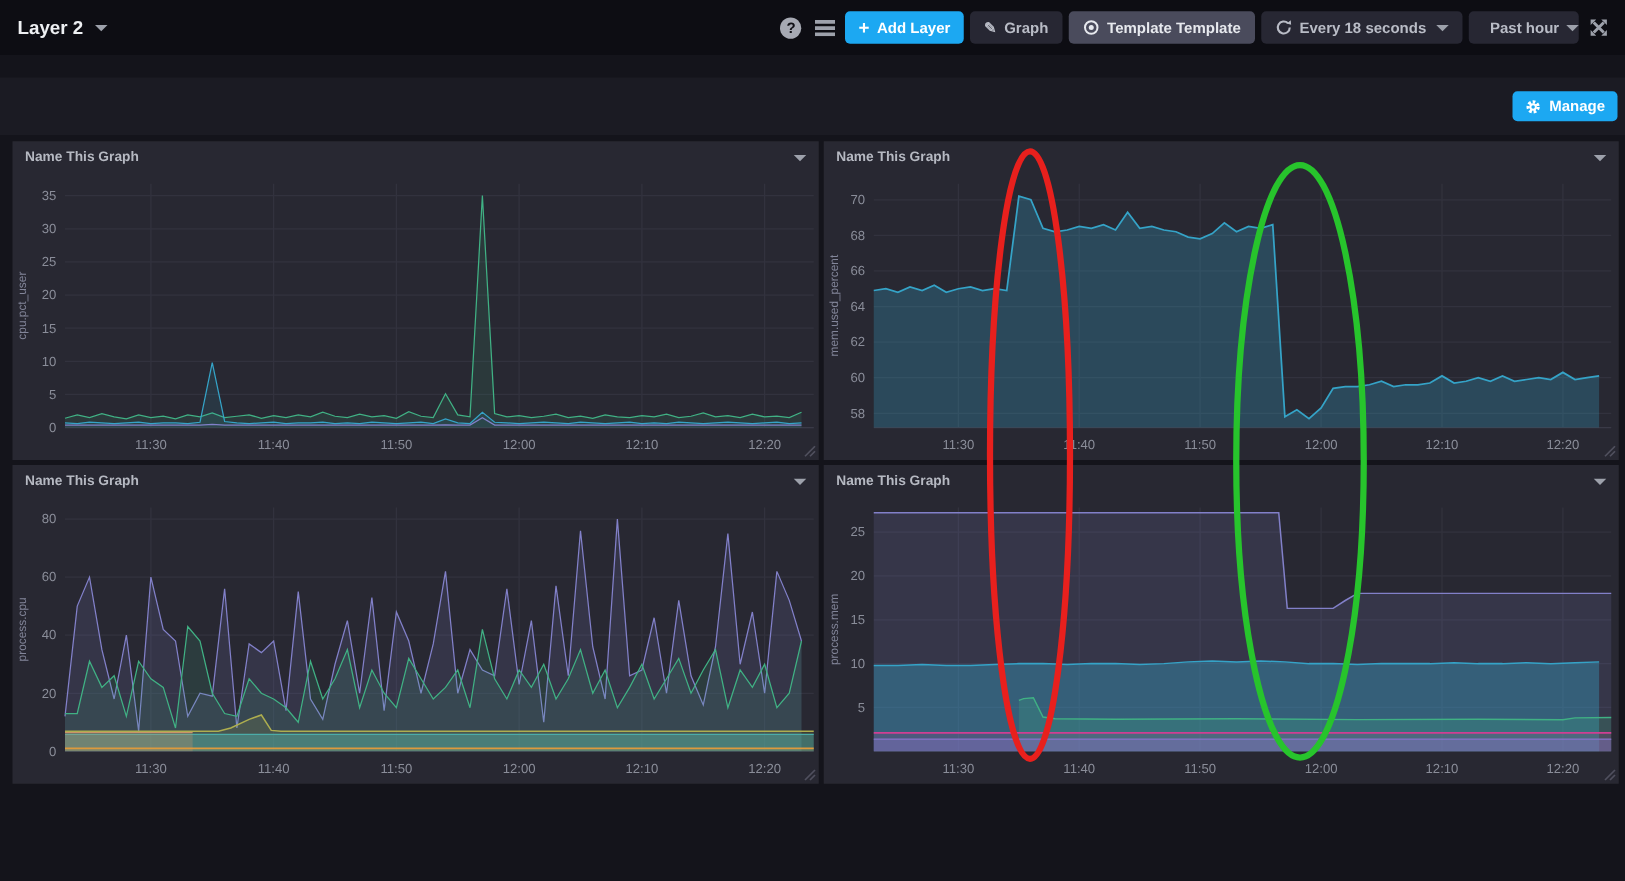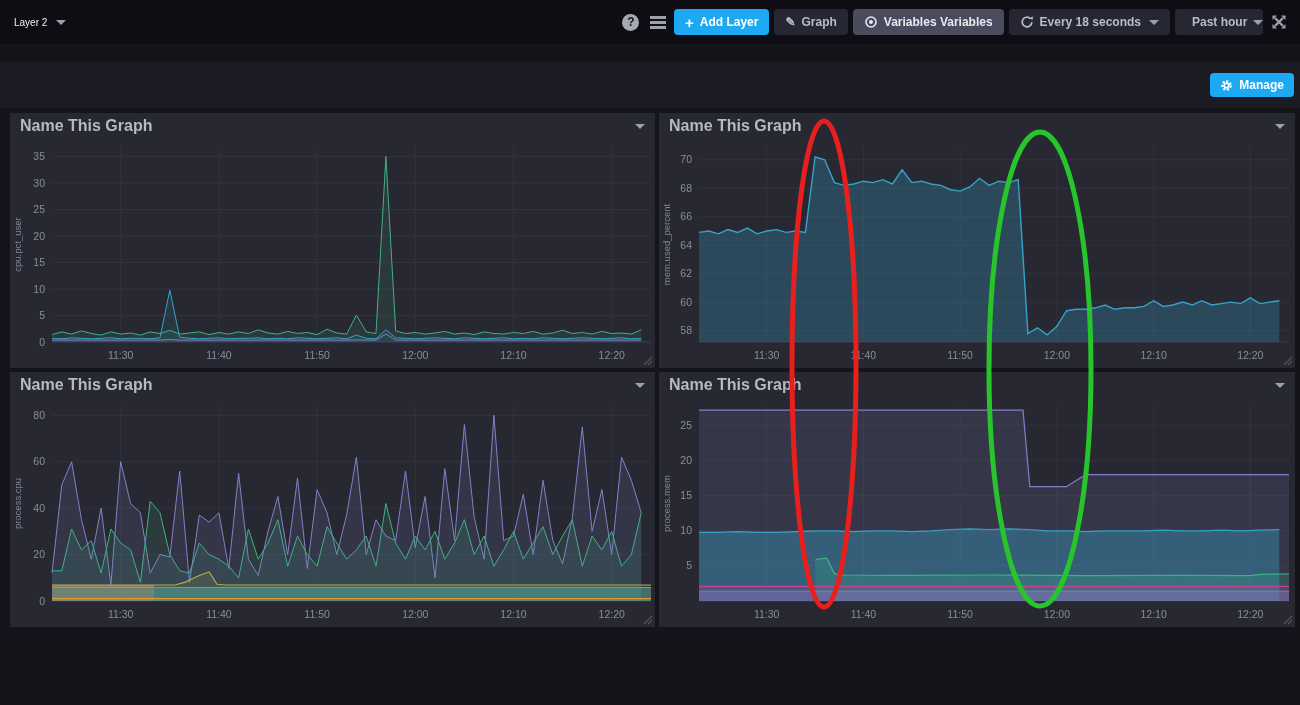--- a/index.html
+++ b/index.html
@@ -1,20 +1,20 @@
 <!DOCTYPE html>
 <html><head>
 <meta charset="utf-8">
 <style>
   html,body { margin:0; padding:0; }
   body { width:1300px; height:705px; background:#14141b; font-family:"Liberation Sans",sans-serif; position:relative; overflow:hidden; }
 
   
   .navbar { position:absolute; left:0; top:0; width:1300px; height:44px; background:#0d0d13; display:flex; align-items:center; justify-content:space-between; padding:0 10px; box-sizing:border-box; }
-  .nav-left { display:flex; align-items:center; gap:9px; color:#eef0f3; font-size:10px; font-weight:normal; cursor:pointer; padding-left:4px; }
+  .nav-left { display:flex; align-items:center; gap:9px; color:#eef0f3; font-size:15px; font-weight:bold; cursor:pointer; padding-left:4px; }
   .caret-down { width:0; height:0; border-left:5px solid transparent; border-right:5px solid transparent; border-top:5px solid #9da1ab; display:inline-block; }
   .nav-right { display:flex; align-items:center; gap:5px; }
   .icon-btn { display:flex; align-items:center; justify-content:center; width:22px; height:26px; cursor:pointer; }
   .help-circle { width:17px; height:17px; border-radius:50%; background:#a6a9b3; color:#101016; font-weight:bold; font-size:12px; display:flex; align-items:center; justify-content:center; }
   .btn { height:26px; border:none; border-radius:4px; font-family:"Liberation Sans",sans-serif; font-weight:bold; font-size:12px; display:inline-flex; align-items:center; gap:6px; padding:0 11px; cursor:pointer; white-space:nowrap; }
   .btn-blue { background:#1ca8f2; color:#ffffff; }
   .btn-dark { background:#272733; color:#b9bcc6; }
   .btn-mid  { background:#4a4b5c; color:#e7e9ee; }
   .btn .caret-down { border-top-color:#9da1ab; margin-left:2px; }
   .btn-timerange { width:88px; justify-content:flex-start; }
@@ -23,21 +23,21 @@
   .pencil-glyph { font-size:12px; }
 
   
   .tvbar { position:absolute; left:0; top:62px; width:1300px; height:46px; background:#1b1b23; }
   .tv-panel { position:absolute; left:10px; top:7px; width:1208px; height:32px; background:#0f0f15; border-radius:4px; display:flex; align-items:center; padding:0 13px; box-sizing:border-box; color:#9da0ab; font-size:12px; font-weight:bold; }
   .manage-btn { position:absolute; right:6px; top:11px; height:24px; padding:0 10px; }
 
   
   .cell { position:absolute; background:#282832; }
   .cell-header { height:24px; display:flex; align-items:center; justify-content:space-between; padding:2px 10px 0 10px; box-sizing:border-box; }
-  .cell-title { color:#b6b9c2; font-size:16px; font-weight:bold; cursor:text; }
+  .cell-title { color:#b6b9c2; font-size:11px; font-weight:bold; cursor:text; }
   .cell-caret { cursor:pointer; }
   svg.chart { display:block; }
   .resize-handle { position:absolute; right:2px; bottom:2px; cursor:nwse-resize; }
 
   
   .tick { fill:#8a8d99; font-size:10.5px; font-family:"Liberation Sans",sans-serif; }
   .ylab { fill:#83869a; font-size:9.5px; font-family:"Liberation Sans",sans-serif; }
   .gridline { stroke:#32323e; stroke-width:1; }
   .axisline { stroke:#3a3a47; stroke-width:1; }
 
@@ -69,21 +69,21 @@
     </button>
     <button class="btn btn-dark">
       <span class="pencil-glyph">✎</span>
       <span>Graph</span>
     </button>
     <button class="btn btn-mid">
       <svg width="14" height="14">
         <circle cx="7" cy="7" r="5" fill="none" stroke="#e7e9ee" stroke-width="1.6"></circle>
         <circle cx="7" cy="7" r="2" fill="#e7e9ee"></circle>
       </svg>
-      <span>Variables Variables</span>
+      <span>Template Template</span>
     </button>
     <button class="btn btn-dark">
       <svg width="14" height="14">
         <path d="M11.8 7a4.8 4.8 0 1 1-1.4-3.4" fill="none" stroke="#b9bcc6" stroke-width="1.7"></path>
         <path d="M12.6 1.2 L12.9 4.8 L9.4 3.8 Z" fill="#b9bcc6"></path>
       </svg>
       <span>Every 18 seconds</span>
       <span class="caret-down"></span>
     </button>
     <button class="btn btn-dark btn-timerange">

